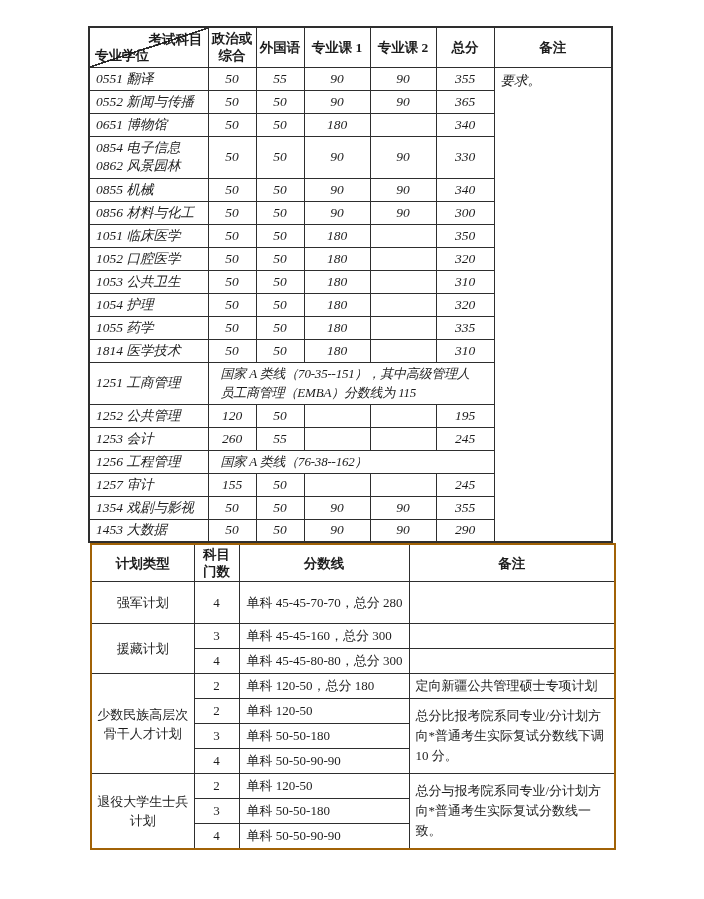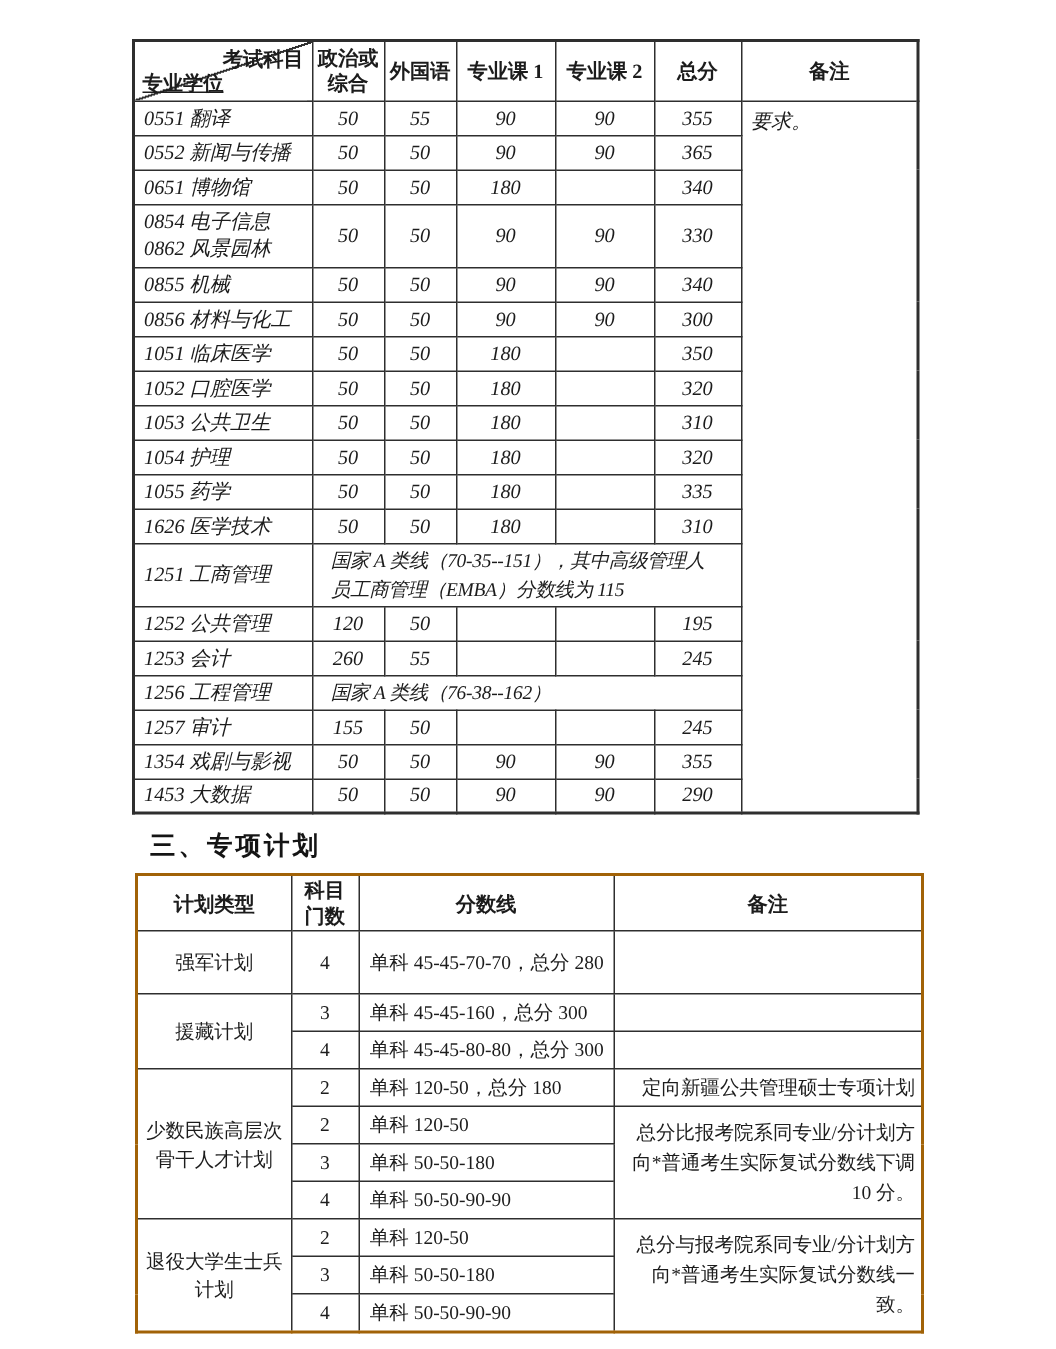--- a/index.html
+++ b/index.html
@@ -27,38 +27,38 @@
   .t1 td.remark { text-align: left; vertical-align: top; padding: 4px 0 0 6px; }
 
   
   .diag {
     position: relative; padding: 0;
     background-image: linear-gradient(to bottom right,
       transparent calc(50% - 0.8px), #2e2e2e calc(50% - 0.8px),
       #2e2e2e calc(50% + 0.8px), transparent calc(50% + 0.8px));
   }
   .diag .dtop { position: absolute; top: 3px; right: 5px; font-weight: bold; }
-  .diag .dbot { position: absolute; bottom: 3px; left: 5px; font-weight: bold; text-decoration: underline; }
+  .diag .dbot { position: absolute; bottom: 3px; left: 5px; font-weight: bold; }
 
   
   .heading {
     margin: 9px 0 7px 100px;
     font-family: "DejaVu Sans", "Liberation Sans", sans-serif;
     font-weight: 700; font-size: 17px; letter-spacing: 2px; color: #141414;
   }
 
   
   .t2 { margin: 0 0 0 90px; width: 524px; border: 2px solid #a16207; font-size: 13px; }
   .t2 th { font-weight: bold; font-size: 13.5px; vertical-align: middle; line-height: 17px; white-space: pre-line; padding: 1px; }
   .t2 thead tr { height: 36px; }
   .t2 tbody tr { height: 25px; }
   .t2 td.ptype { text-align: center; vertical-align: middle; line-height: 19px; padding: 11px 4px; margin-left: 28px; }
   .t2 td.num { text-align: center; vertical-align: middle; }
   .t2 td.line { text-align: left; padding: 0 0 0 7px; vertical-align: middle; }
-  .t2 td.premark { text-align: right; padding: 2px 4px 2px 6px; vertical-align: middle; line-height: 20px; }
+  .t2 td.premark { text-align: left; padding: 2px 4px 2px 6px; vertical-align: middle; line-height: 20px; }
 
   
   .footnote { margin: 7px 0 0 98px; font-size: 14px; letter-spacing: 1.2px; color: #1c1c1c; }
 </style>
 </head>
 <body>
 
 <div class="page">
 
   <table class="t1">
@@ -170,21 +170,21 @@
         </tr>
         <tr>
           <td class="name">1055 药学</td>
           <td class="num">50</td>
           <td class="num">50</td>
           <td class="num">180</td>
           <td class="num"></td>
           <td class="num">335</td>
         </tr>
         <tr>
-          <td class="name">1626 医学技术</td>
+          <td class="name">1814 医学技术</td>
           <td class="num">50</td>
           <td class="num">50</td>
           <td class="num">180</td>
           <td class="num"></td>
           <td class="num">310</td>
         </tr>
         <tr class="tall">
           <td class="name">1251 工商管理</td>
           <td class="merged" colspan="5">国家 A 类线（70-35--151），其中高级管理人员工商管理（EMBA）分数线为 115</td>
         </tr>
@@ -228,21 +228,20 @@
           <td class="name">1453 大数据</td>
           <td class="num">50</td>
           <td class="num">50</td>
           <td class="num">90</td>
           <td class="num">90</td>
           <td class="num">290</td>
         </tr>
       </tbody>
   </table>
 
-  <div class="heading">三、专项计划</div>
 
   <table class="t2">
     <colgroup>
       <col style="width:103px">
         <col style="width:45px">
         <col style="width:170px">
         <col style="width:206px">
     </colgroup>
     <thead>
       <tr>

